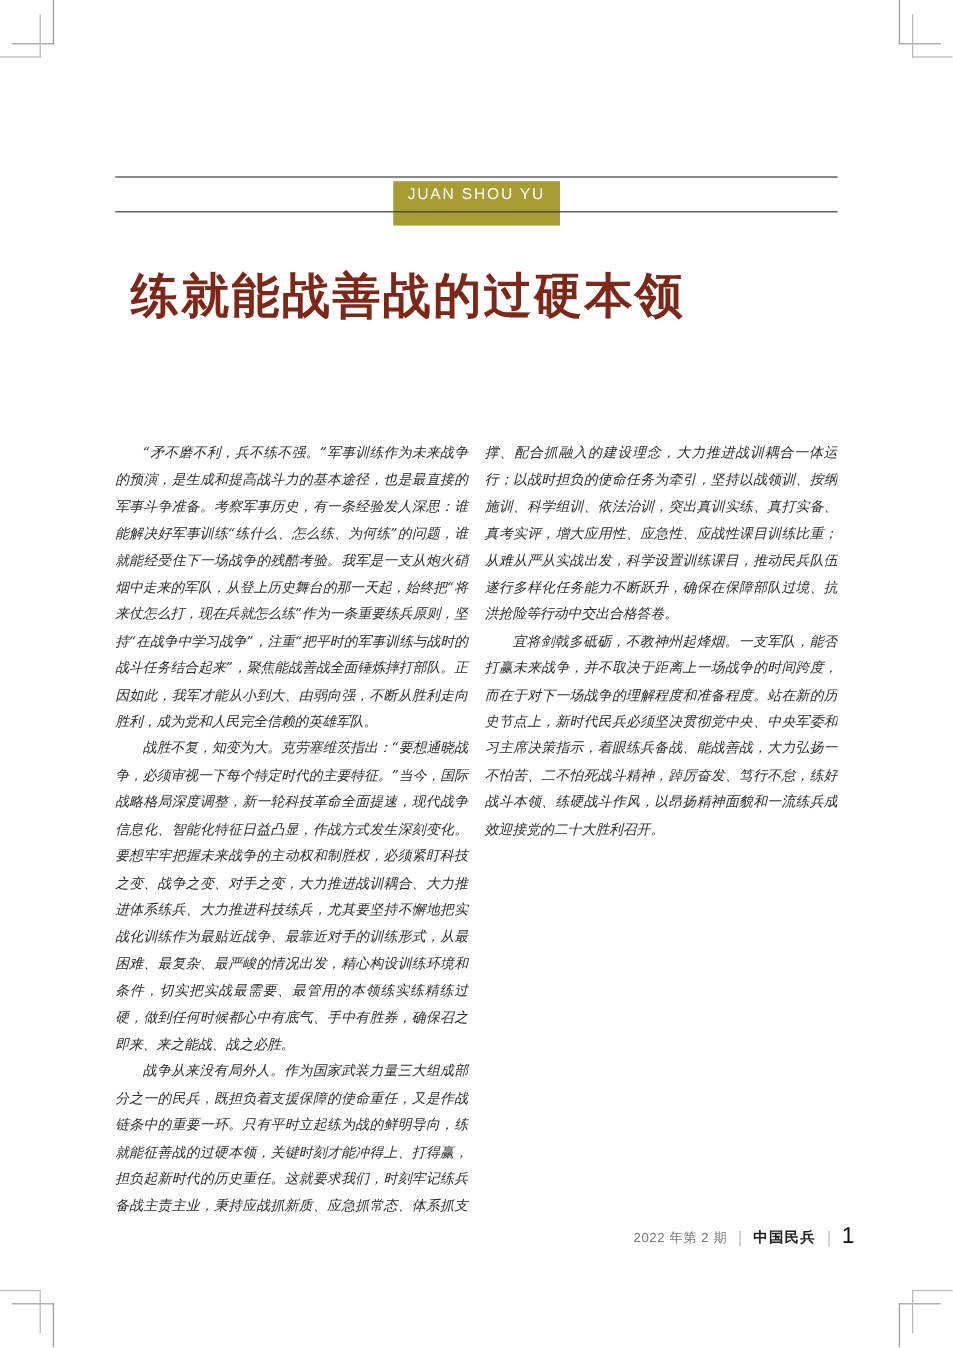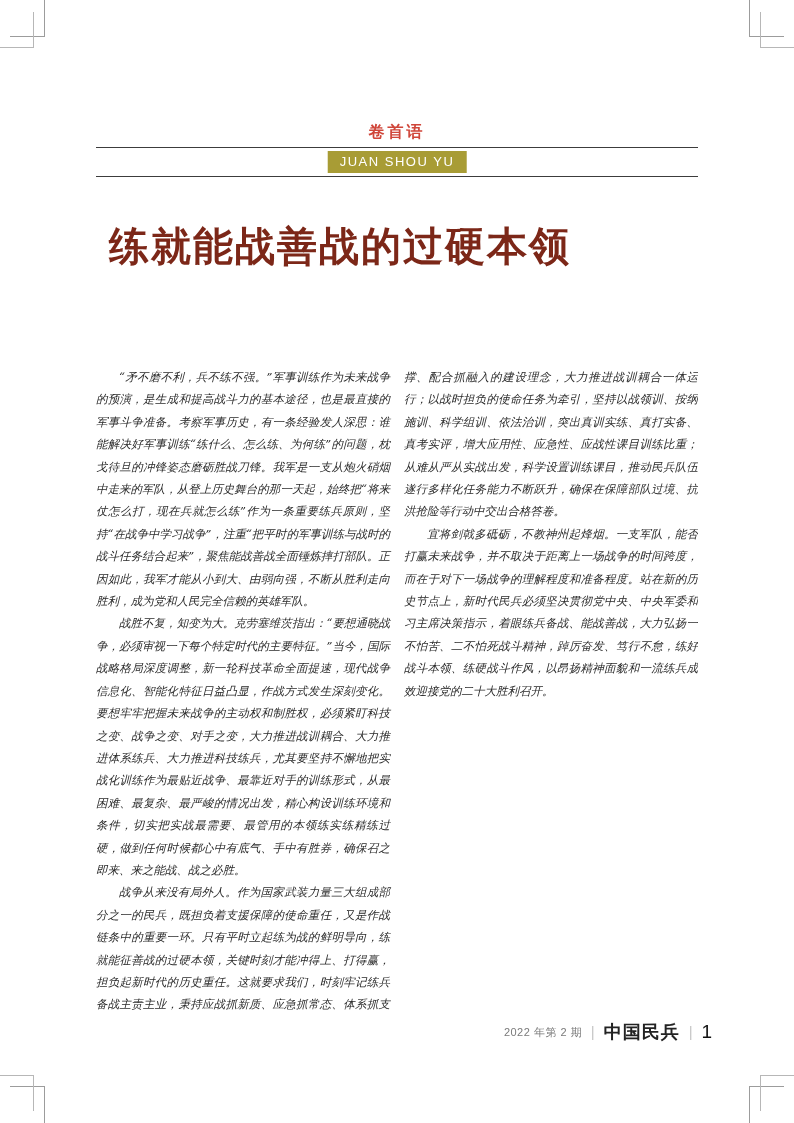--- a/index.html
+++ b/index.html
@@ -28,21 +28,21 @@
     position: absolute; top: 122px; left: 96px; width: 602px;
     text-align: center; color: #d0463a; font-size: 16px; font-weight: 600;
     letter-spacing: 3px;
   }
   .rule { position: absolute; left: 96px; width: 602px; height: 0; border-top: 1px solid #3c3c3c; }
   .rule.rule-1 { top: 147px; }
   .rule.rule-2 { top: 176px; }
   .subtitle-box {
     position: absolute; top: 151px; left: 50%; transform: translateX(-50%);
     background: #a89c35; color: #ffffff; font-size: 13px; letter-spacing: 1.5px;
-    padding: 3px 12px 4px 12px; line-height: 15px; white-space: nowrap;
+    padding: 3px 12px 19px 12px; line-height: 15px; white-space: nowrap;
   }
 
   
   .article-title {
     position: absolute; top: 219px; left: 0; width: 680px;
     text-align: center; color: #7c2718; font-size: 40px; font-weight: 700;
     letter-spacing: 2px; font-family: Liberation Serif, serif;
   }
   .byline {
     position: absolute; top: 288px; left: 0; width: 794px;
@@ -61,46 +61,45 @@
   }
   .body-text p { margin: 0; text-indent: 2em; }
 
   
   .footer {
     position: absolute; top: 1020px; right: 82px;
     display: flex; align-items: center; gap: 9px; white-space: nowrap;
   }
   .footer .issue { font-size: 11px; color: #7a7a7a; letter-spacing: 0.5px; }
   .footer .fdiv { font-size: 14px; color: #9a9a9a; font-weight: 300; transform: scaleX(0.6); }
-  .footer .magazine { font-size: 18px; color: #222222; font-weight: 600; letter-spacing: 1px; }
+  .footer .magazine { font-size: 12px; color: #222222; font-weight: 600; letter-spacing: 1px; }
   .footer .pagenum { font-size: 19px; color: #111111; font-weight: 400; }
 </style>
 </head>
 <body>
 
 <div class="page">
 
   <div class="crop tl-a"></div>
   <div class="crop tl-b"></div>
   <div class="crop tr-a"></div>
   <div class="crop tr-b"></div>
   <div class="crop bl-a"></div>
   <div class="crop bl-b"></div>
   <div class="crop br-a"></div>
   <div class="crop br-b"></div>
 
-  <div class="section-title">卷首语</div>
   <div class="rule rule-1"></div>
   <div class="subtitle-box">JUAN SHOU YU</div>
   <div class="rule rule-2"></div>
 
   <div class="article-title">练就能战善战的过硬本领</div>
 
   <div class="body-text">
-    <p>“矛不磨不利，兵不练不强。”军事训练作为未来战争的预演，是生成和提高战斗力的基本途径，也是最直接的军事斗争准备。考察军事历史，有一条经验发人深思：谁能解决好军事训练“练什么、怎么练、为何练”的问题，枕戈待旦的冲锋姿态磨砺胜战刀锋。我军是一支从炮火硝烟中走来的军队，从登上历史舞台的那一天起，始终把“将来仗怎么打，现在兵就怎么练”作为一条重要练兵原则，坚持“在战争中学习战争”，注重“把平时的军事训练与战时的战斗任务结合起来”，聚焦能战善战全面锤炼摔打部队。正因如此，我军才能从小到大、由弱向强，不断从胜利走向胜利，成为党和人民完全信赖的英雄军队。</p>
+    <p>“矛不磨不利，兵不练不强。”军事训练作为未来战争的预演，是生成和提高战斗力的基本途径，也是最直接的军事斗争准备。考察军事历史，有一条经验发人深思：谁能解决好军事训练“练什么、怎么练、为何练”的问题，谁就能经受住下一场战争的残酷考验。我军是一支从炮火硝烟中走来的军队，从登上历史舞台的那一天起，始终把“将来仗怎么打，现在兵就怎么练”作为一条重要练兵原则，坚持“在战争中学习战争”，注重“把平时的军事训练与战时的战斗任务结合起来”，聚焦能战善战全面锤炼摔打部队。正因如此，我军才能从小到大、由弱向强，不断从胜利走向胜利，成为党和人民完全信赖的英雄军队。</p>
     <p>战胜不复，知变为大。克劳塞维茨指出：“要想通晓战争，必须审视一下每个特定时代的主要特征。”当今，国际战略格局深度调整，新一轮科技革命全面提速，现代战争信息化、智能化特征日益凸显，作战方式发生深刻变化。要想牢牢把握未来战争的主动权和制胜权，必须紧盯科技之变、战争之变、对手之变，大力推进战训耦合、大力推进体系练兵、大力推进科技练兵，尤其要坚持不懈地把实战化训练作为最贴近战争、最靠近对手的训练形式，从最困难、最复杂、最严峻的情况出发，精心构设训练环境和条件，切实把实战最需要、最管用的本领练实练精练过硬，做到任何时候都心中有底气、手中有胜券，确保召之即来、来之能战、战之必胜。</p>
     <p>战争从来没有局外人。作为国家武装力量三大组成部分之一的民兵，既担负着支援保障的使命重任，又是作战链条中的重要一环。只有平时立起练为战的鲜明导向，练就能征善战的过硬本领，关键时刻才能冲得上、打得赢，担负起新时代的历史重任。这就要求我们，时刻牢记练兵备战主责主业，秉持应战抓新质、应急抓常态、体系抓支撑、配合抓融入的建设理念，大力推进战训耦合一体运行；以战时担负的使命任务为牵引，坚持以战领训、按纲施训、科学组训、依法治训，突出真训实练、真打实备、真考实评，增大应用性、应急性、应战性课目训练比重；从难从严从实战出发，科学设置训练课目，推动民兵队伍遂行多样化任务能力不断跃升，确保在保障部队过境、抗洪抢险等行动中交出合格答卷。</p>
     <p><span>宜将剑戟多砥砺，不教神州起烽烟。一支军队，能否打赢未来战争，并不取决于距离上一场战争的时间跨度，而在于对下一场战争的理解程度和准备程度。站在新的历史节点上，新时代民兵必须坚决贯彻党中央、中央军委和习主席决策指示，着眼练兵备战、能战善战，大力弘扬一不怕苦、二不怕死战斗精神，踔厉奋发、笃行不怠，练好战斗本领、练硬战斗作风，以昂扬精神面貌和一流练兵成效迎接党的二十大胜利召开。</span></p>
   </div>
 
   <div class="footer">
     <span class="issue">2022 年第 2 期</span>
     <span class="fdiv">|</span>
     <span class="magazine">中国民兵</span>
     <span class="fdiv">|</span>

